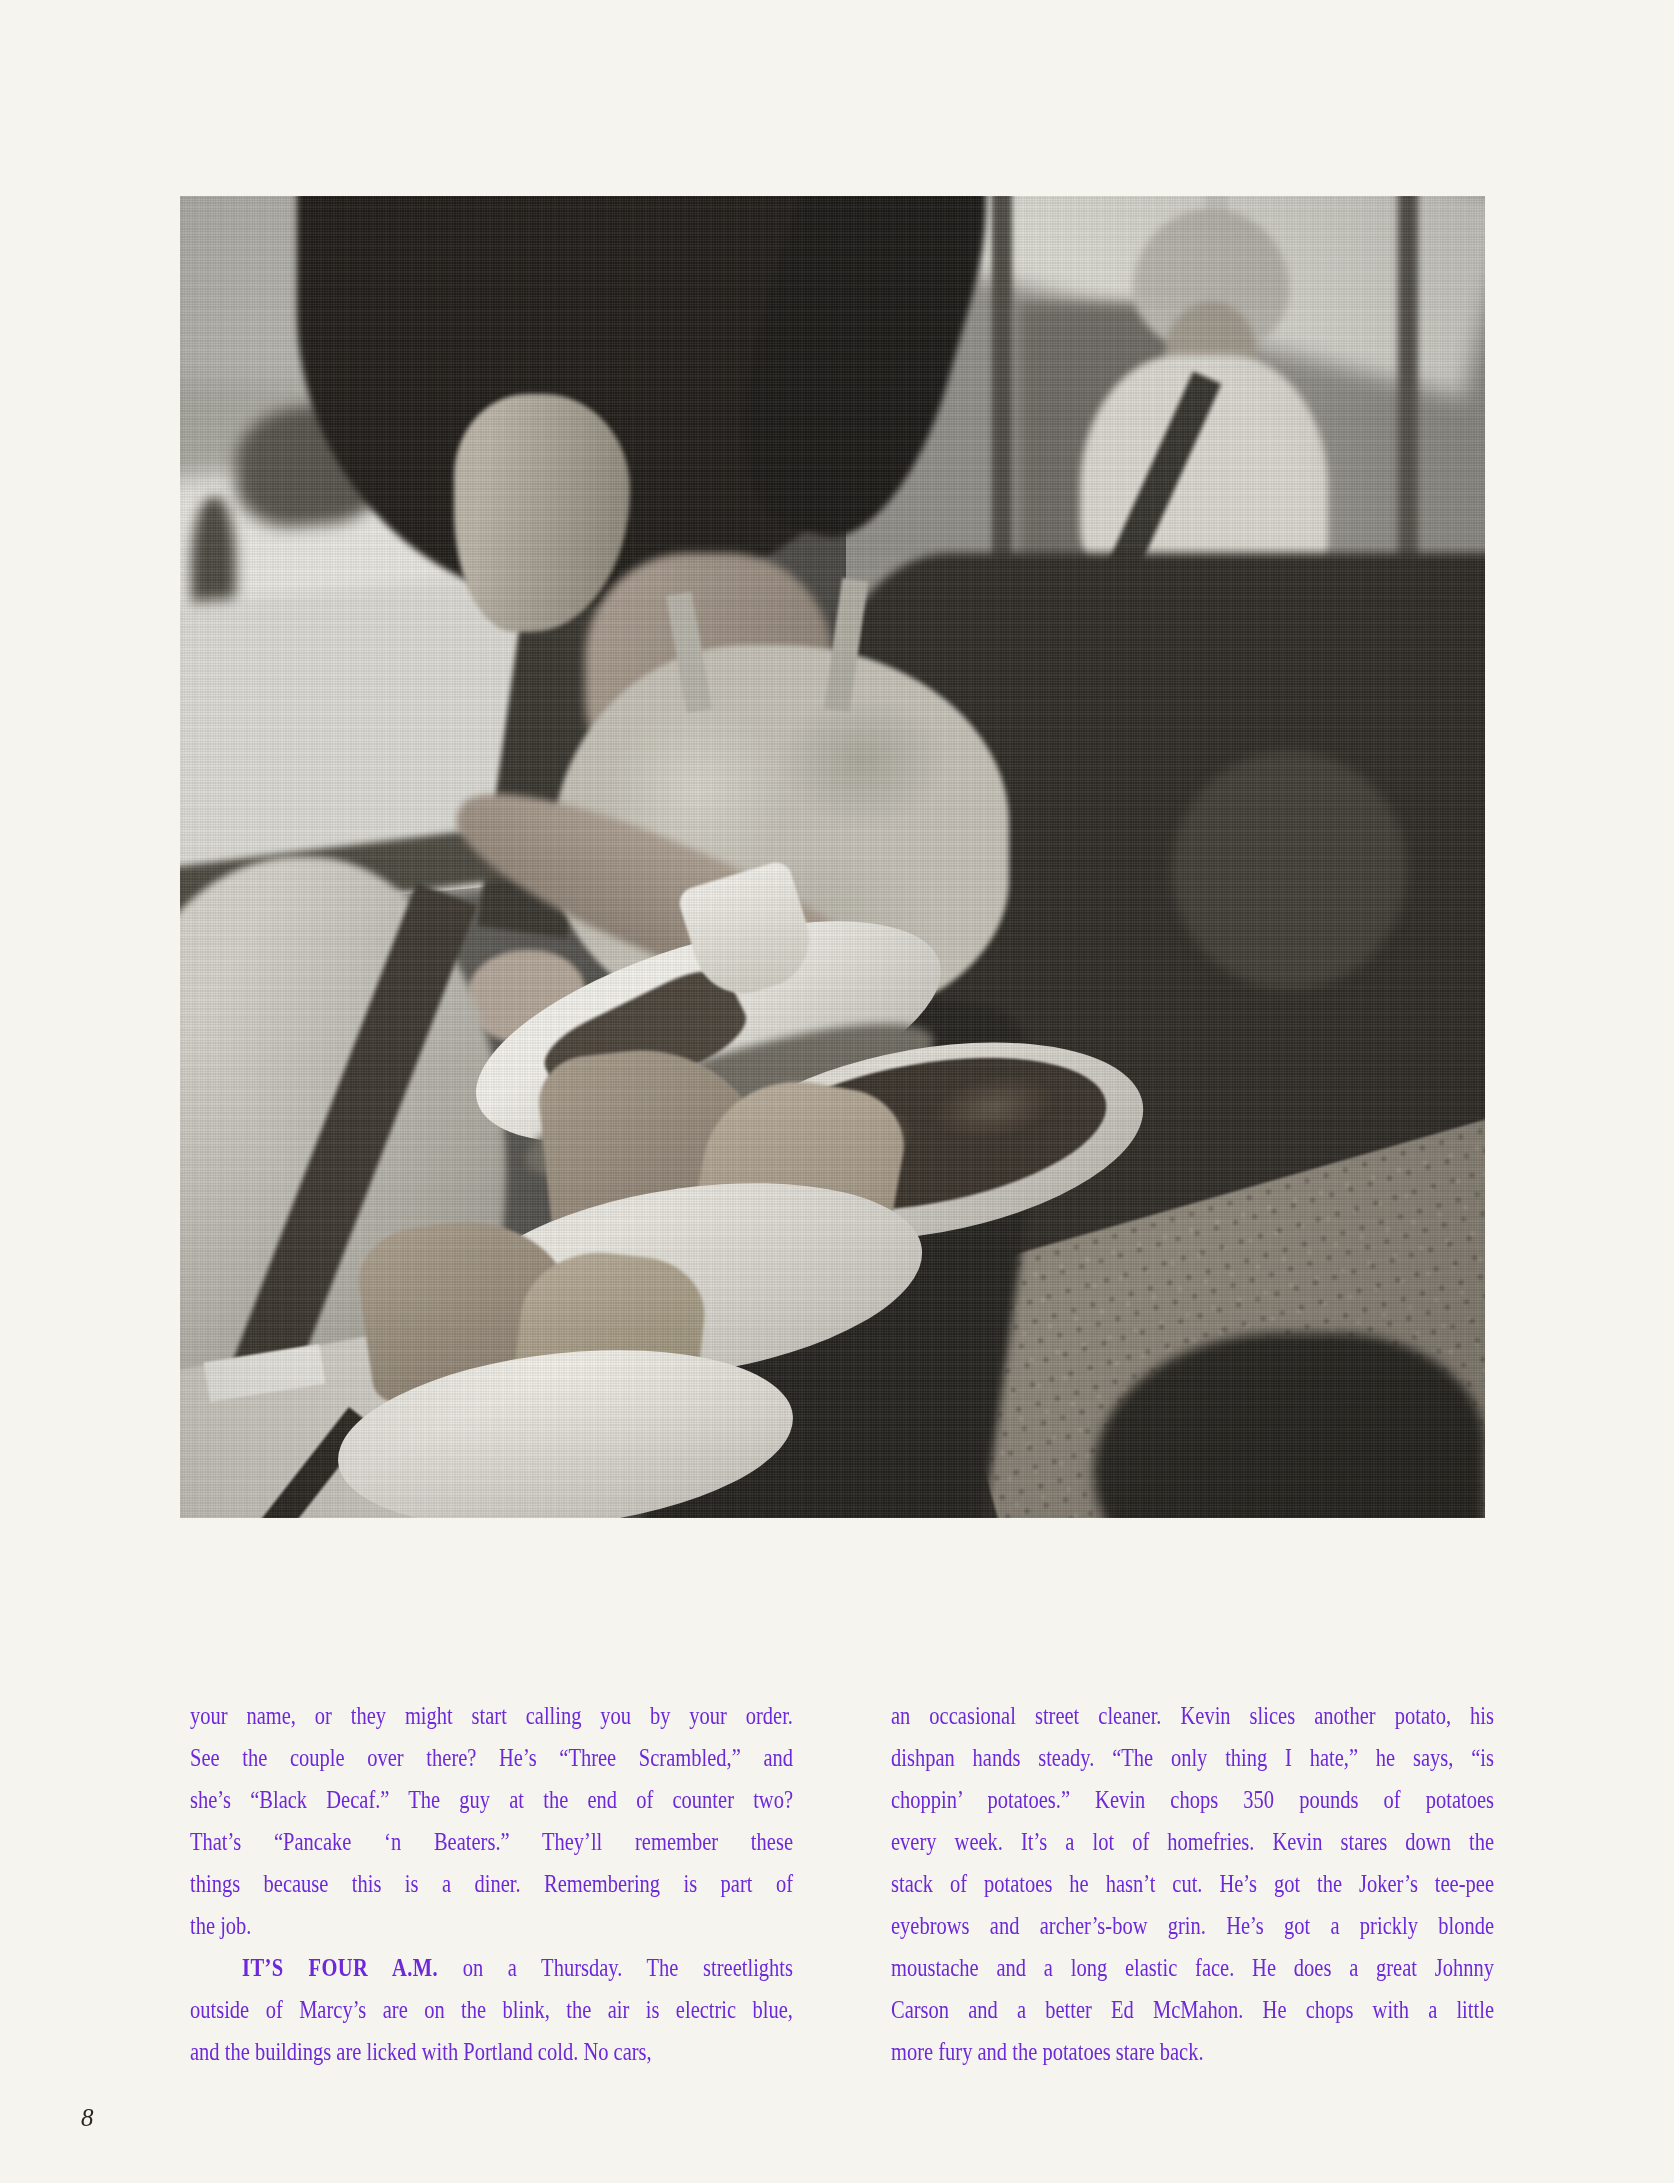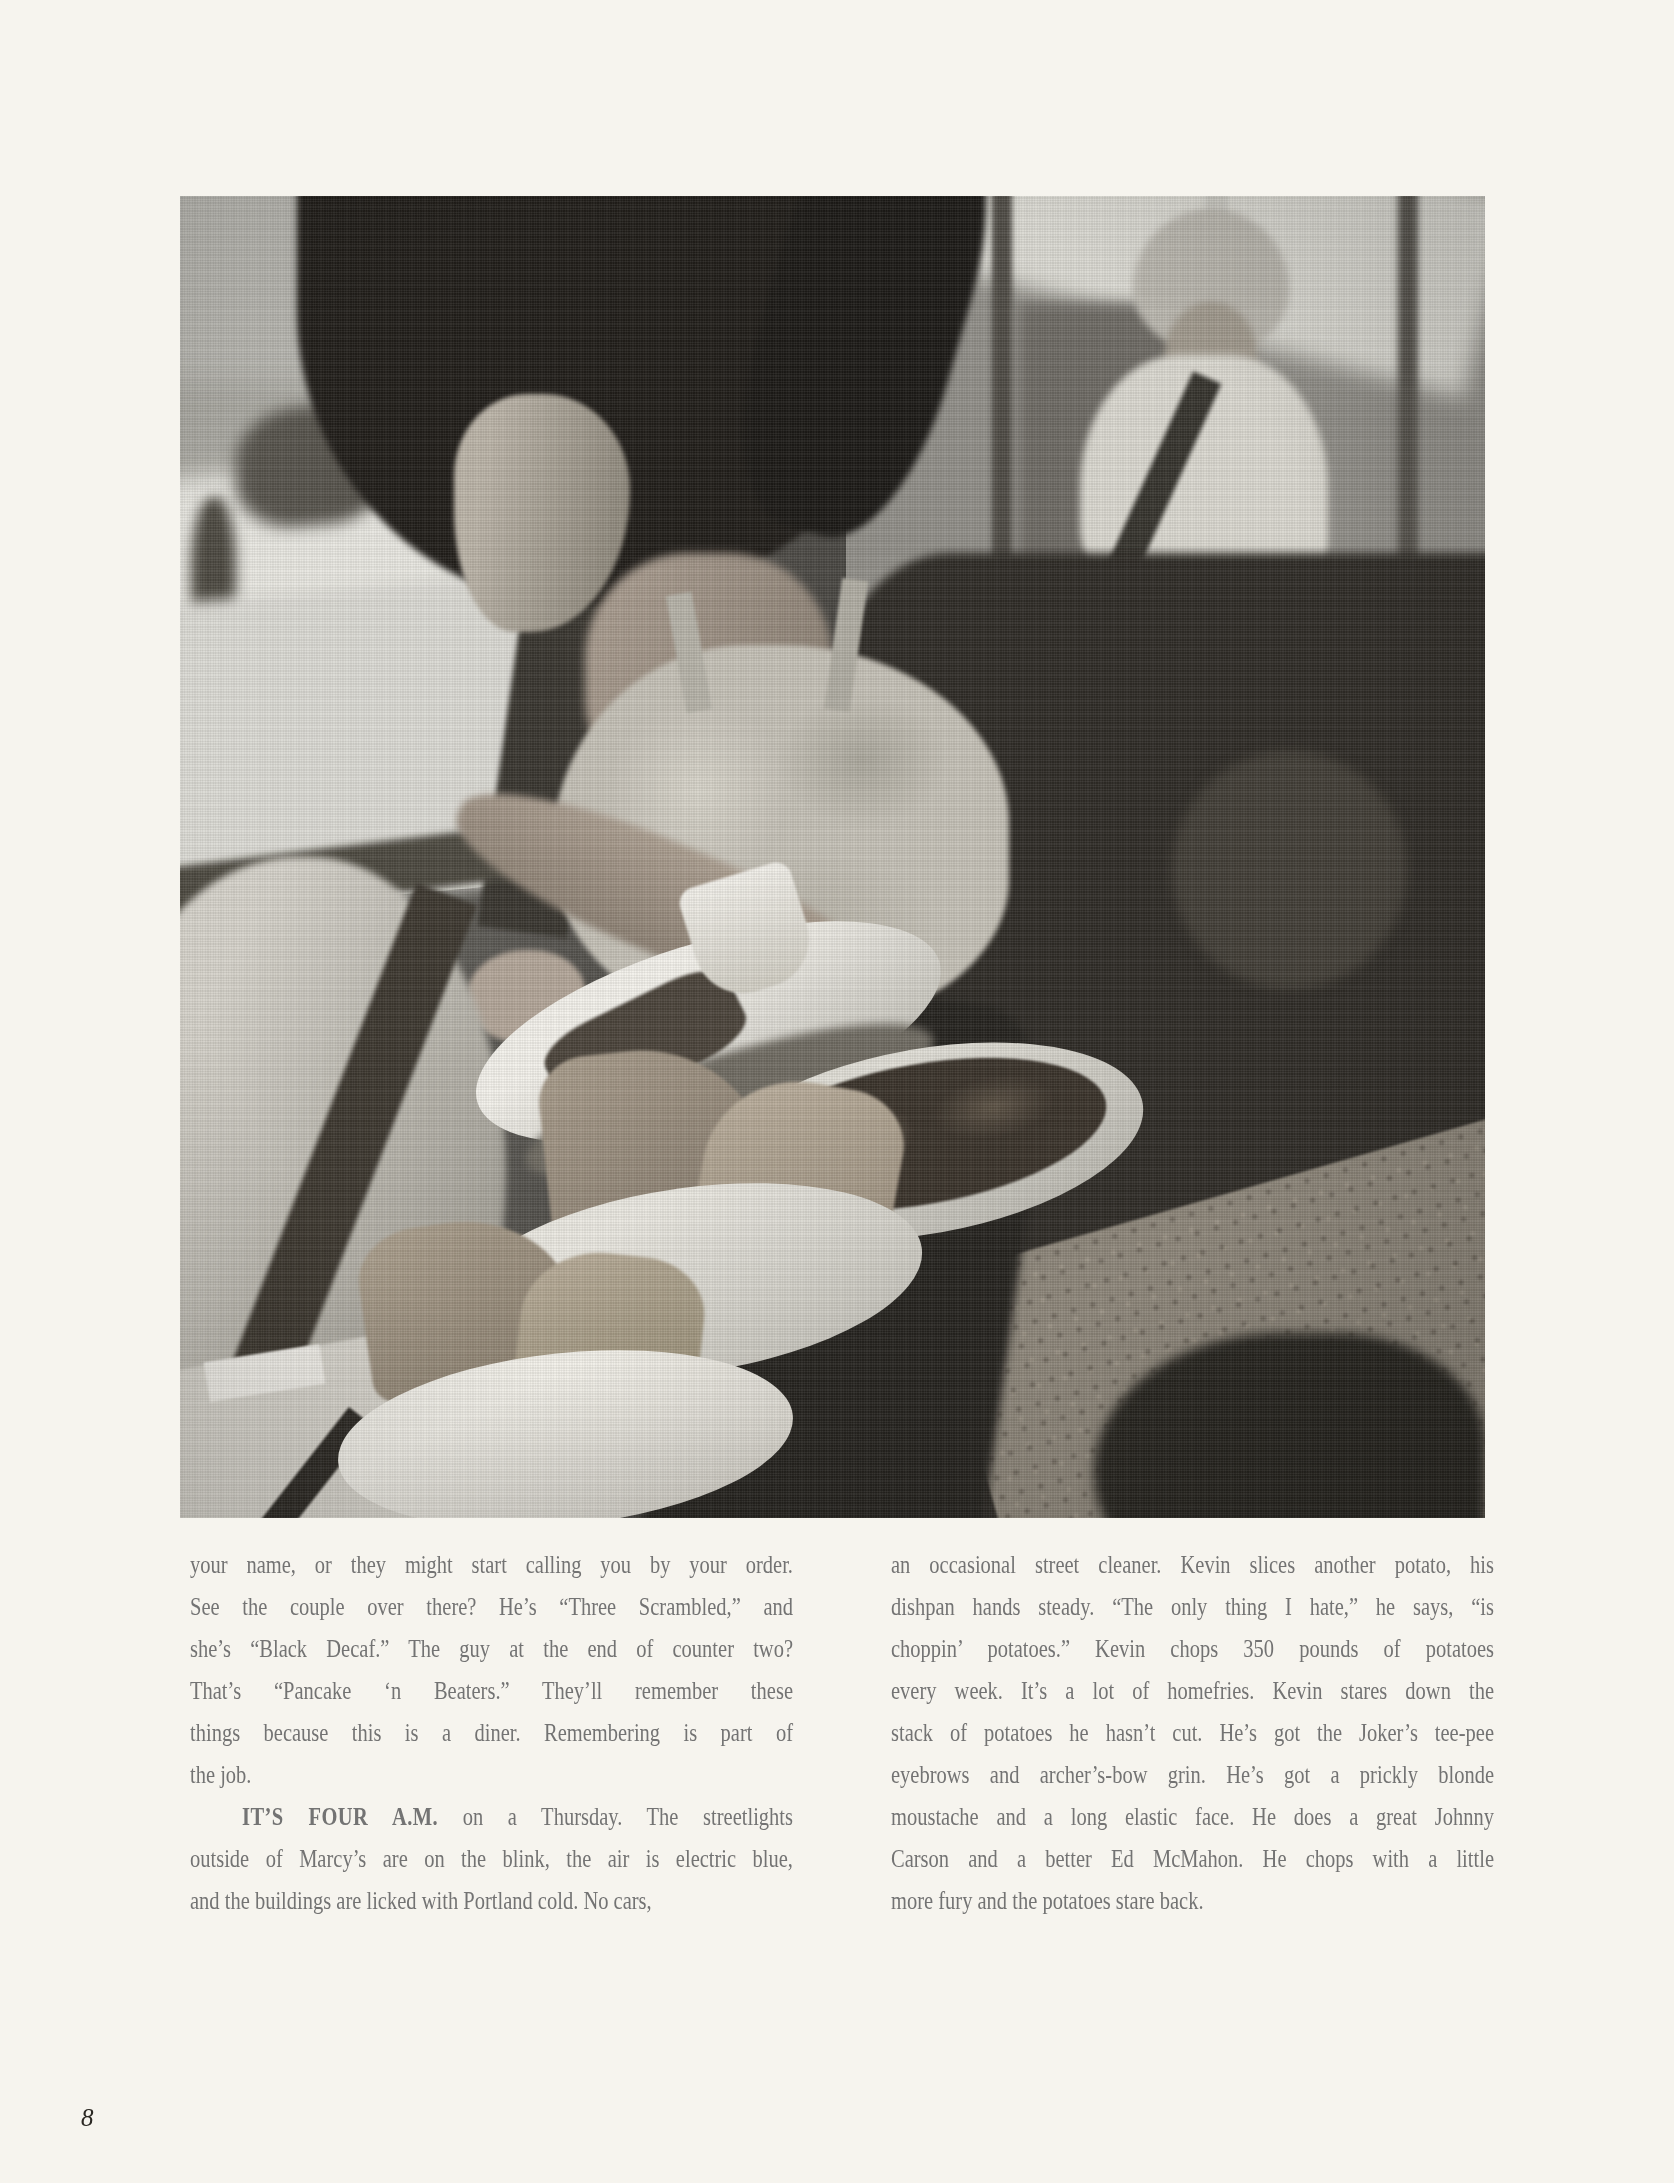--- a/index.html
+++ b/index.html
@@ -105,21 +105,21 @@
   .ph-table{left:-3%;top:87%;width:28%;height:18%;background:#d6d3cb;transform:rotate(-10deg);filter:blur(1.7px);}
   .ph-knife{left:9%;top:91%;width:2.2%;height:12%;background:#2c2924;transform:rotate(38deg);filter:blur(1.3px);}
   .ph-cutting-board{left:2%;top:87.5%;width:9%;height:3%;background:#efede7;transform:rotate(-9deg);filter:blur(1.3px);}
 
   .ph-grain{inset:0;
     background-image:repeating-linear-gradient(0deg,rgba(255,255,255,.05) 0 1.3px,rgba(20,18,15,.05) 1.3px 2.6px),
                      repeating-linear-gradient(90deg,rgba(255,255,255,.04) 0 1.3px,rgba(20,18,15,.04) 1.3px 2.6px);}
   .ph-vignette{inset:0;background:radial-gradient(ellipse at 45% 45%,transparent 60%,rgba(10,10,8,.18) 100%);}
 
   
-  .col{position:absolute;top:1546px;font-size:20.5px;line-height:42px;color:#737373;}
+  .col{position:absolute;top:1697px;font-size:20.5px;line-height:42px;color:#6d28d9;}
   .col-left{left:190px;width:603px;}
   .col-right{left:891px;width:603px;}
   .jline{text-align:justify;text-align-last:justify;transform:scaleY(1.24);transform-origin:50% 72%;white-space:normal;}
   .jline.lastline{text-align:left;text-align-last:left;}
   .para-indent{display:inline-block;width:52px;}
   .lead-bold{font-weight:bold;letter-spacing:0.4px;}
 
   .page-number{position:absolute;left:81px;top:2104px;font-size:25px;font-style:italic;color:#2b2823;}
 </style>
 </head>

